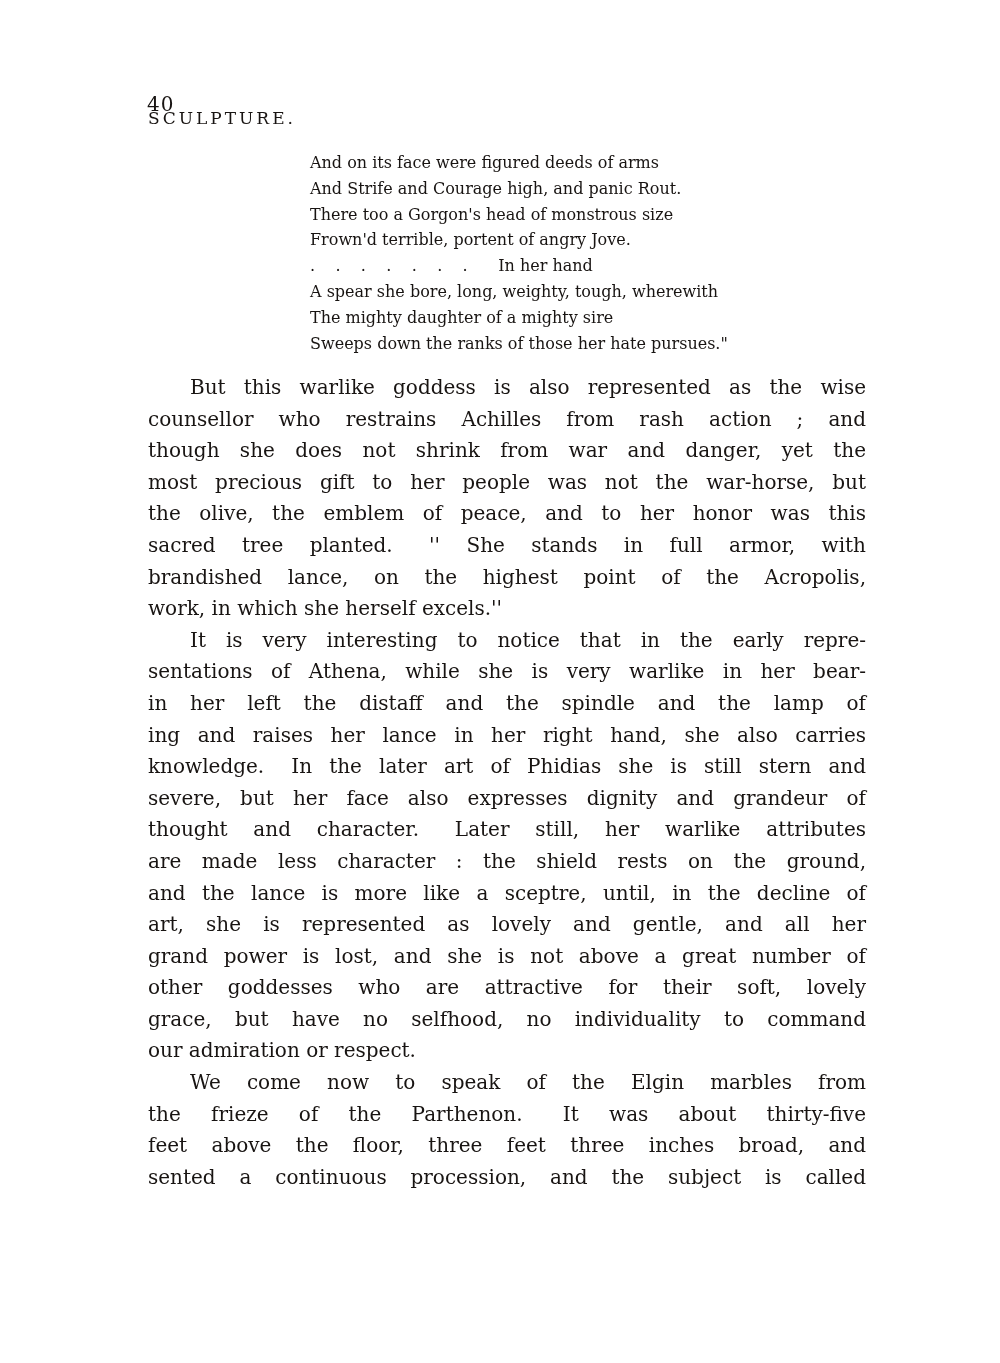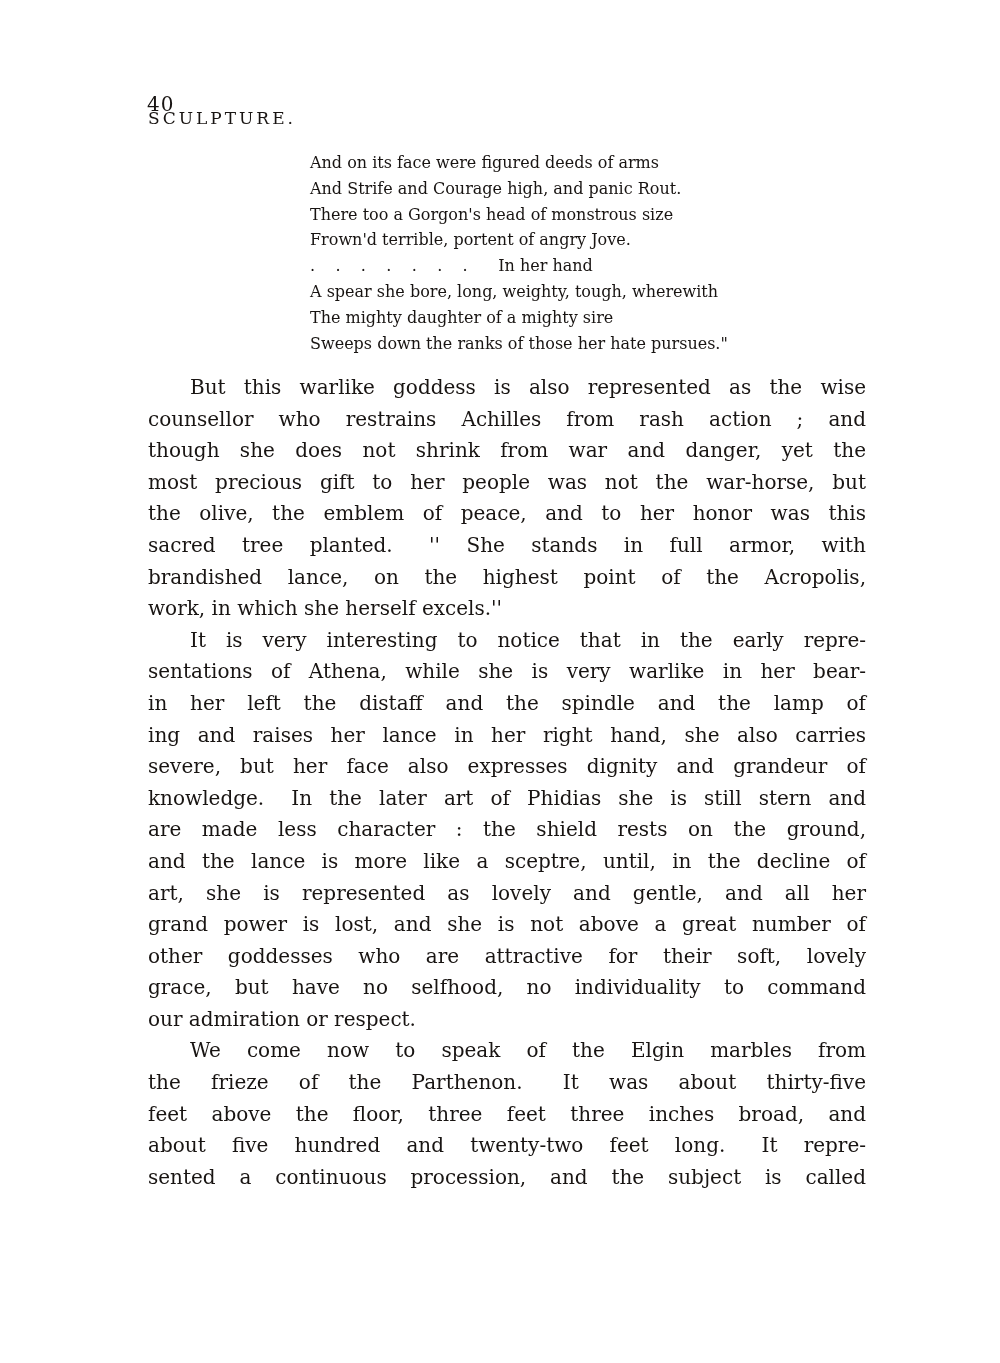--- a/index.html
+++ b/index.html
@@ -90,28 +90,28 @@
       <div class="body-line">though she does not shrink from war and danger, yet the</div>
       <div class="body-line">most precious gift to her people was not the war-horse, but</div>
       <div class="body-line">the olive, the emblem of peace, and to her honor was this</div>
       <div class="body-line">sacred tree planted.  '' She stands in full armor, with</div>
       <div class="body-line">brandished lance, on the highest point of the Acropolis,</div>
       <div class="body-line endpara">work, in which she herself excels.''</div>
       <div class="body-line first">It is very interesting to notice that in the early repre-</div>
       <div class="body-line">sentations of Athena, while she is very warlike in her bear-</div>
       <div class="body-line">in her left the distaff and the spindle and the lamp of</div>
       <div class="body-line">ing and raises her lance in her right hand, she also carries</div>
+      <div class="body-line">knowledge.  In the later art of Phidias she is still stern and</div>
       <div class="body-line">severe, but her face also expresses dignity and grandeur of</div>
-      <div class="body-line">knowledge.  In the later art of Phidias she is still stern and</div>
+      <div class="body-line">thought and character.  Later still, her warlike attributes</div>
       <div class="body-line">are made less character : the shield rests on the ground,</div>
       <div class="body-line">and the lance is more like a sceptre, until, in the decline of</div>
       <div class="body-line">art, she is represented as lovely and gentle, and all her</div>
       <div class="body-line">grand power is lost, and she is not above a great number of</div>
       <div class="body-line">other goddesses who are attractive for their soft, lovely</div>
       <div class="body-line">grace, but have no selfhood, no individuality to command</div>
       <div class="body-line endpara">our admiration or respect.</div>
       <div class="body-line first">We come now to speak of the Elgin marbles from</div>
       <div class="body-line">the frieze of the Parthenon.  It was about thirty-five</div>
       <div class="body-line">feet above the floor, three feet three inches broad, and</div>
-      <div class="body-line">about five hundred and twenty-two feet long.  It repre-</div>
       <div class="body-line">sented a continuous procession, and the subject is called</div>
     </div>
 </div>
 
 </body></html>

